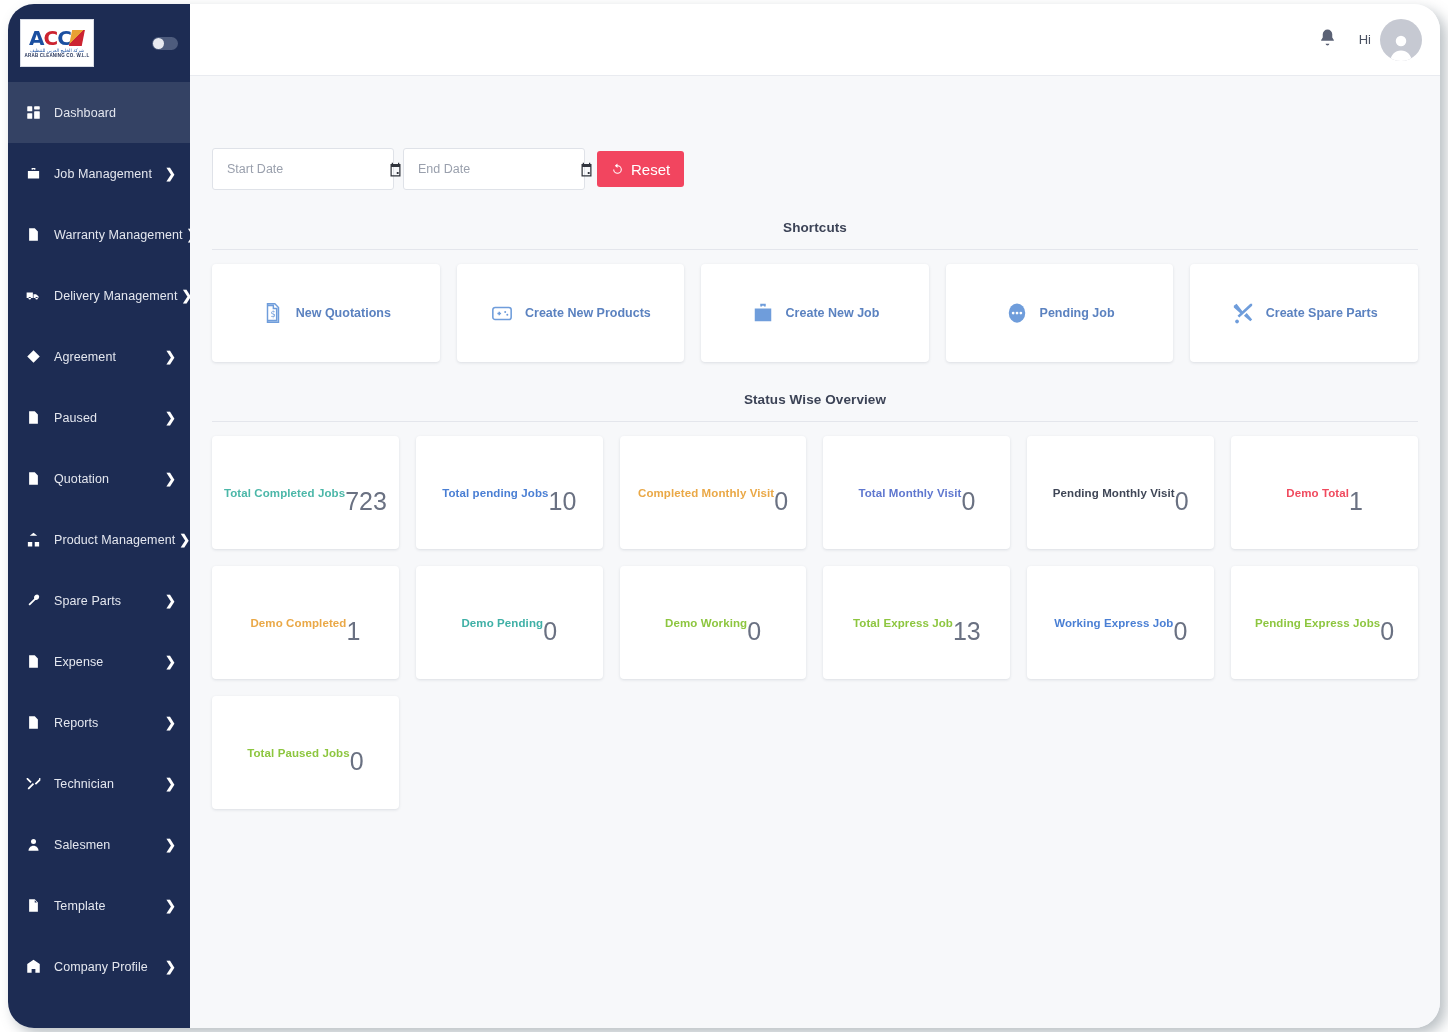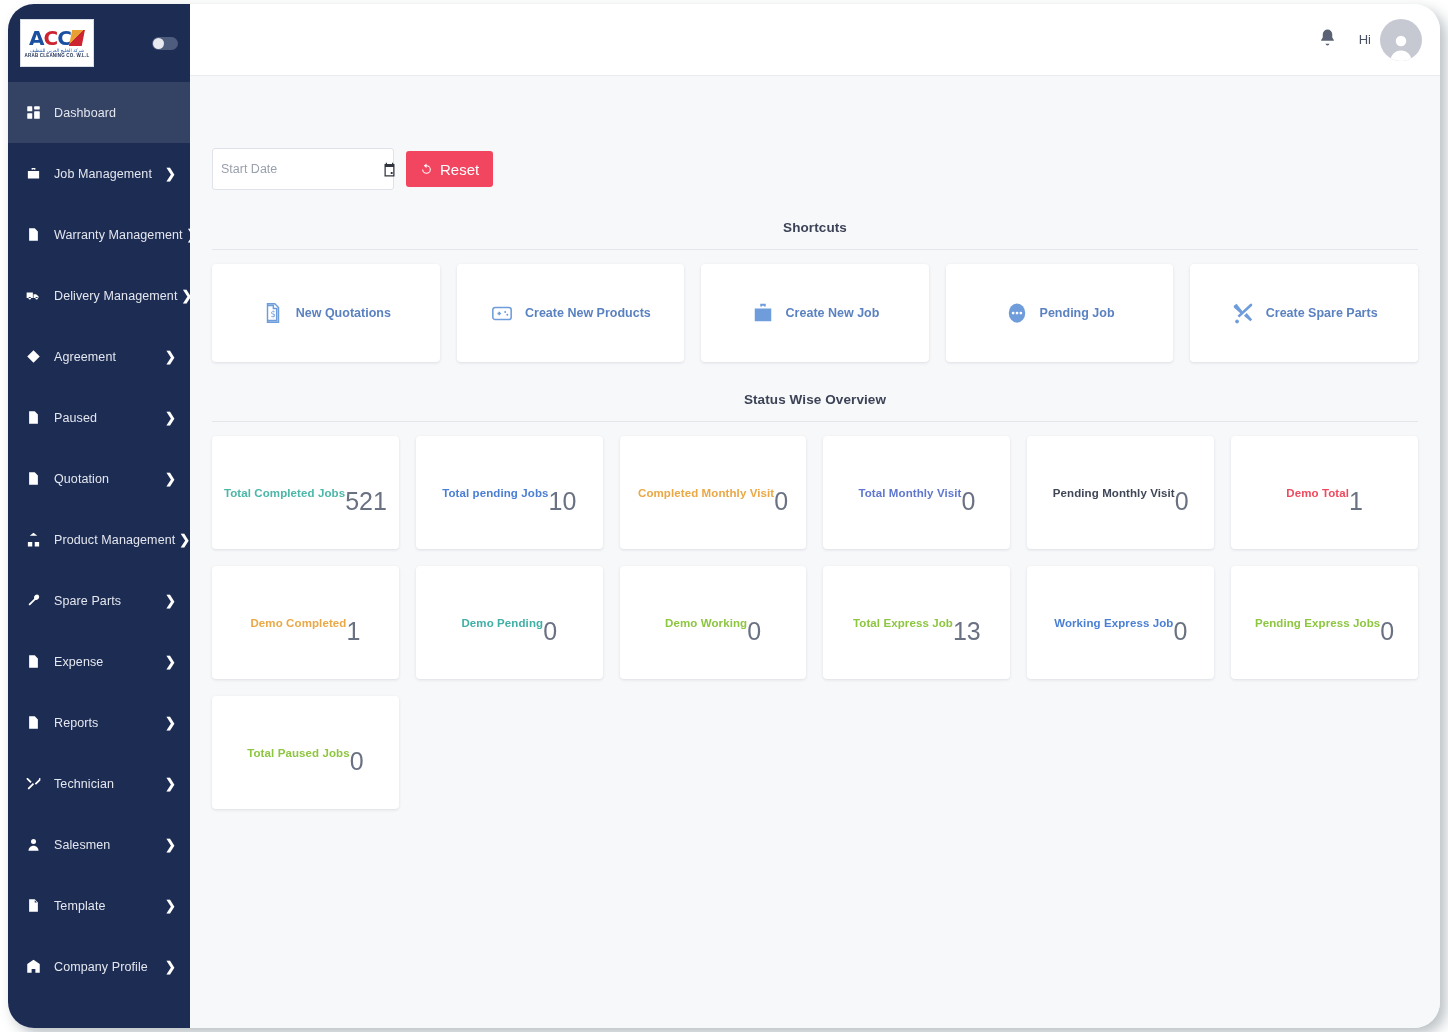--- a/index.html
+++ b/index.html
@@ -188,21 +188,21 @@
     padding-top: 72px;
   }
   .date-field {
     width: 182px;
     height: 42px;
     background: #ffffff;
     border: 1px solid #dfe2e8;
     border-radius: 3px;
     display: flex;
     align-items: center;
-    padding: 0 10px 0 8px;
+    padding: 0 10px 0 14px;
     margin-right: 9px;
   }
   .date-field input {
     flex: 1;
     border: none;
     outline: none;
     font-size: 12.5px;
     color: #4b5160;
     font-family: "Liberation Sans", sans-serif;
     background: transparent;
@@ -499,20 +499,28 @@
 
     <div class="filter-row">
       <div class="date-field">
         <input type="text" placeholder="Start Date" style="">
         <span class="cal-icon">
           <svg viewBox="0 0 24 24">
               <path d="M6 1h2v2h8V1h2v2h2v20H4V3h2V1zm0 7v13h12V8H6zm8 8h3v3h-3v-3z"></path>
             </svg>
         </span>
       </div>
+      <div class="date-field">
+        <input type="text" placeholder="End Date" style="">
+        <span class="cal-icon">
+          <svg viewBox="0 0 24 24">
+              <path d="M6 1h2v2h8V1h2v2h2v20H4V3h2V1zm0 7v13h12V8H6zm8 8h3v3h-3v-3z"></path>
+            </svg>
+        </span>
+      </div>
       <button class="reset-btn">
         <svg viewBox="0 0 24 24">
             <path d="M12 4V1L7 5l5 4V6a6 6 0 11-6 6H4a8 8 0 108-8z"></path>
           </svg>
         <span>Reset</span>
       </button>
     </div>
 
     <div class="section-title">Shortcuts</div>
     <div class="section-rule"></div>
@@ -576,21 +584,21 @@
         </div>
       </div>
     </div>
 
     <div class="section-title">Status Wise Overview</div>
     <div class="section-rule"></div>
 
     <div class="stat-grid">
       <div class="stat-card">
         <div class="stat-label" style="color: rgb(75, 183, 168);">Total Completed Jobs</div>
-        <div class="stat-value">521</div>
+        <div class="stat-value">723</div>
       </div>
       <div class="stat-card">
         <div class="stat-label" style="color: rgb(74, 127, 212);">Total pending Jobs</div>
         <div class="stat-value">10</div>
       </div>
       <div class="stat-card">
         <div class="stat-label" style="color: rgb(234, 168, 70);">Completed Monthly Visit</div>
         <div class="stat-value">0</div>
       </div>
       <div class="stat-card">

